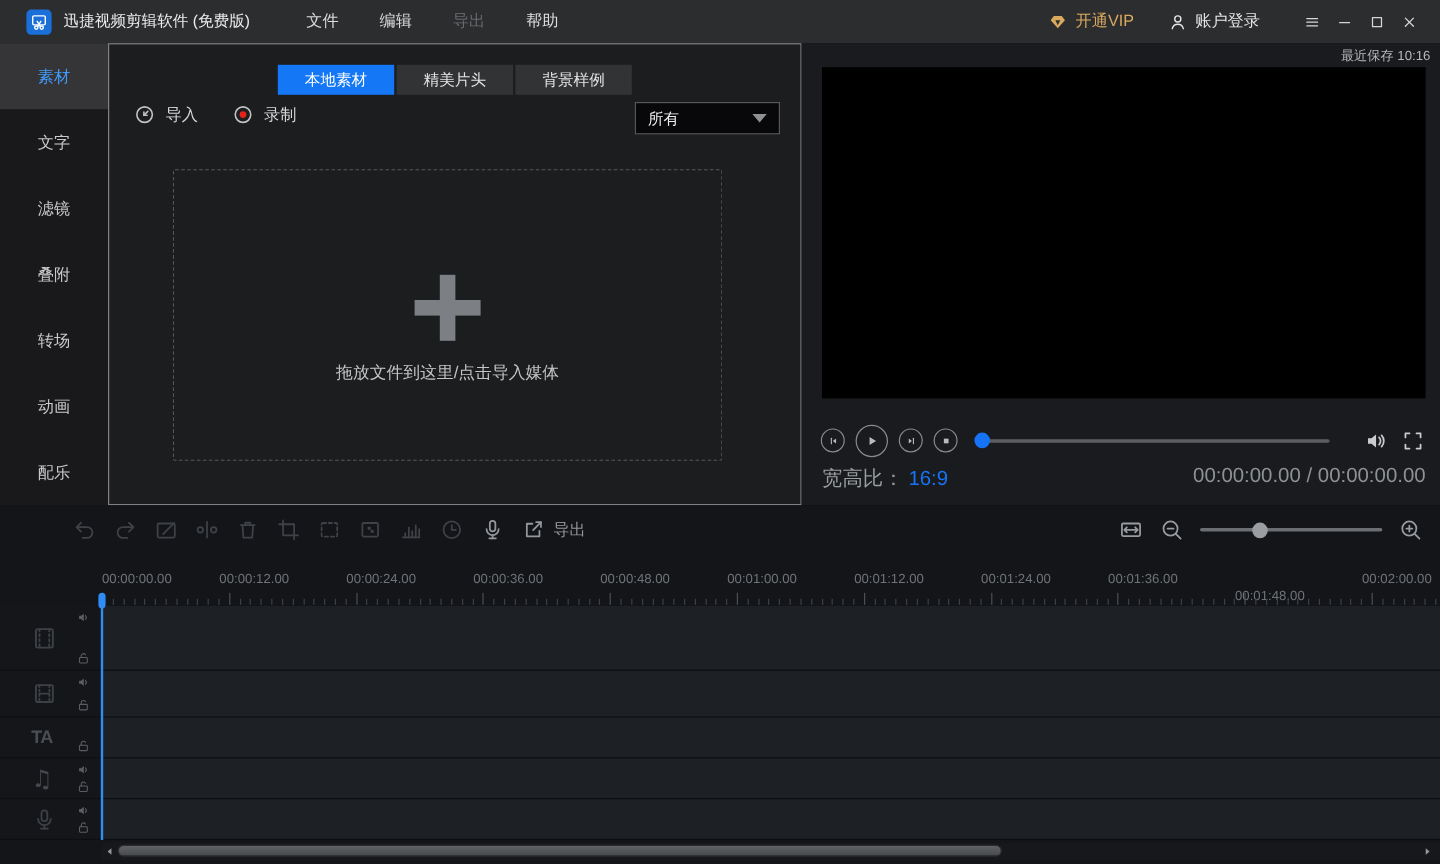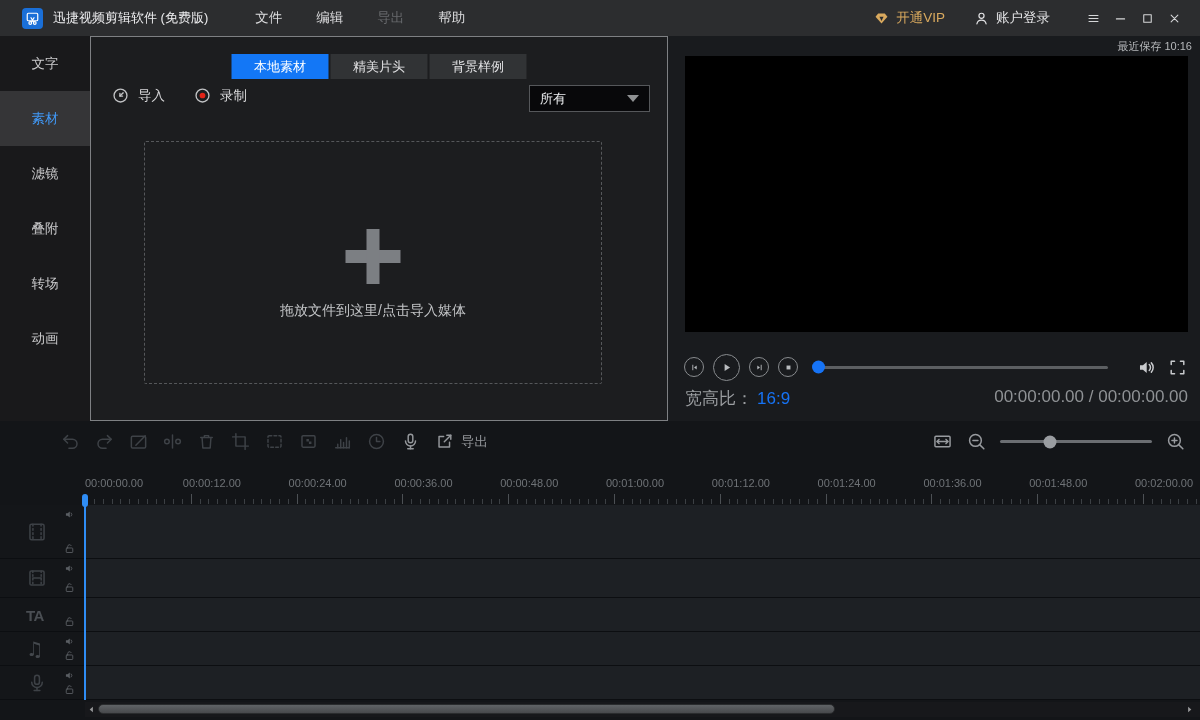--- a/index.html
+++ b/index.html
@@ -184,26 +184,27 @@
           <span>
             <svg viewBox="0 0 20 20" fill="none" stroke="currentColor" stroke-width="1.4" stroke-linecap="round" stroke-linejoin="round">
               <path d="M5.5 5.5l9 9M14.5 5.5l-9 9"></path>
             </svg>
           </span>
         </span>
     </div>
   </div>
 
   <div class="sidebar" id="sidebar">
+      <div class="side-item active">素材</div>
       <div class="side-item">文字</div>
-      <div class="side-item active">素材</div>
       <div class="side-item">滤镜</div>
       <div class="side-item">叠附</div>
       <div class="side-item">转场</div>
       <div class="side-item">动画</div>
+      <div class="side-item">配乐</div>
     </div>
 
   <div class="media-panel">
     <div class="tabs" id="tabs">
         <div class="tab active">本地素材</div>
         <div class="tab">精美片头</div>
         <div class="tab">背景样例</div>
       </div>
     <div class="import-row">
       <span class="tool-label-btn">
@@ -422,21 +423,21 @@
     <div class="ruler" id="ruler">
         <span class="ruler-label" style="left: 85px;">00:00:00.00</span>
         <span class="ruler-label" style="left: 182.8px;">00:00:12.00</span>
         <span class="ruler-label" style="left: 288.6px;">00:00:24.00</span>
         <span class="ruler-label" style="left: 394.4px;">00:00:36.00</span>
         <span class="ruler-label" style="left: 500.2px;">00:00:48.00</span>
         <span class="ruler-label" style="left: 606px;">00:01:00.00</span>
         <span class="ruler-label" style="left: 711.8px;">00:01:12.00</span>
         <span class="ruler-label" style="left: 817.6px;">00:01:24.00</span>
         <span class="ruler-label" style="left: 923.4px;">00:01:36.00</span>
-        <span class="ruler-label" style="left: 1029.2px;">00:01:48.00</span>
+        <span class="ruler-label" style="left: 1029.2px; margin-top: 14px;">00:01:48.00</span>
         <span class="ruler-label" style="left: 1135px;">00:02:00.00</span>
         <span class="tick major" style="left: 85px; height: 10px;"></span>
         <span class="tick" style="left: 93.8px; height: 5px;"></span>
         <span class="tick" style="left: 102.6px; height: 5px;"></span>
         <span class="tick" style="left: 111.5px; height: 5px;"></span>
         <span class="tick" style="left: 120.3px; height: 5px;"></span>
         <span class="tick" style="left: 129.1px; height: 5px;"></span>
         <span class="tick" style="left: 137.9px; height: 5px;"></span>
         <span class="tick" style="left: 146.7px; height: 5px;"></span>
         <span class="tick" style="left: 155.5px; height: 5px;"></span>

